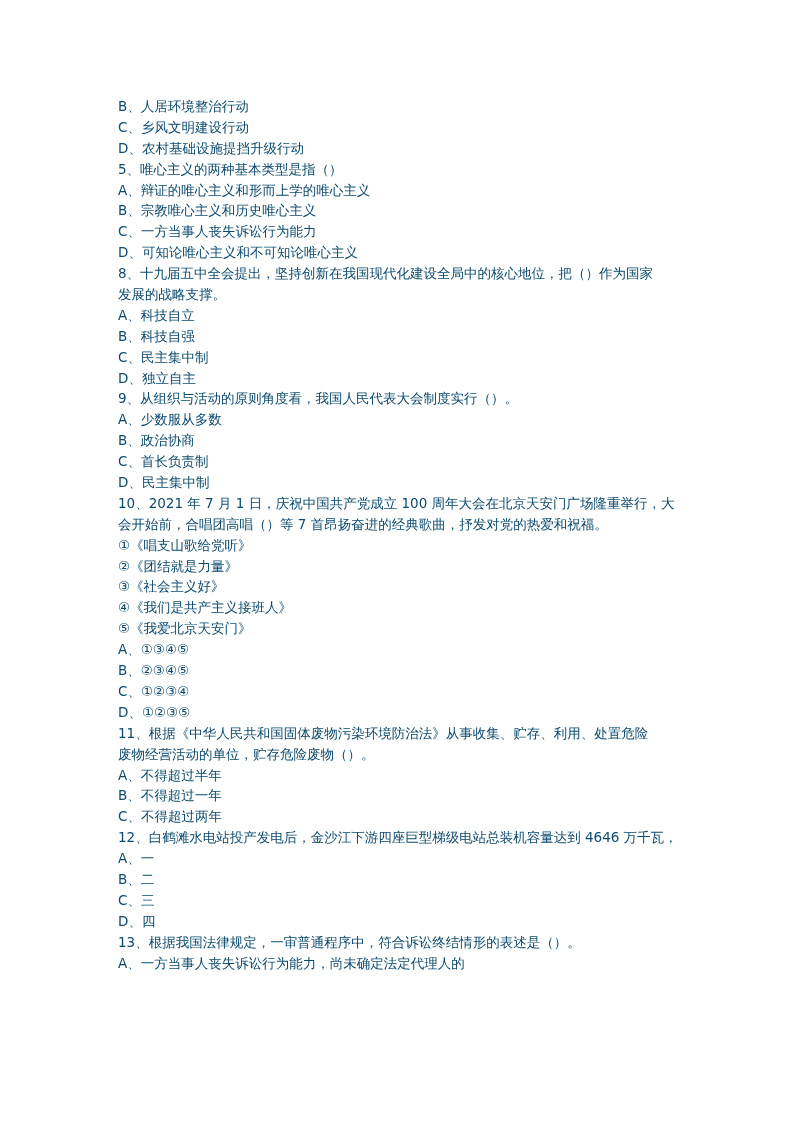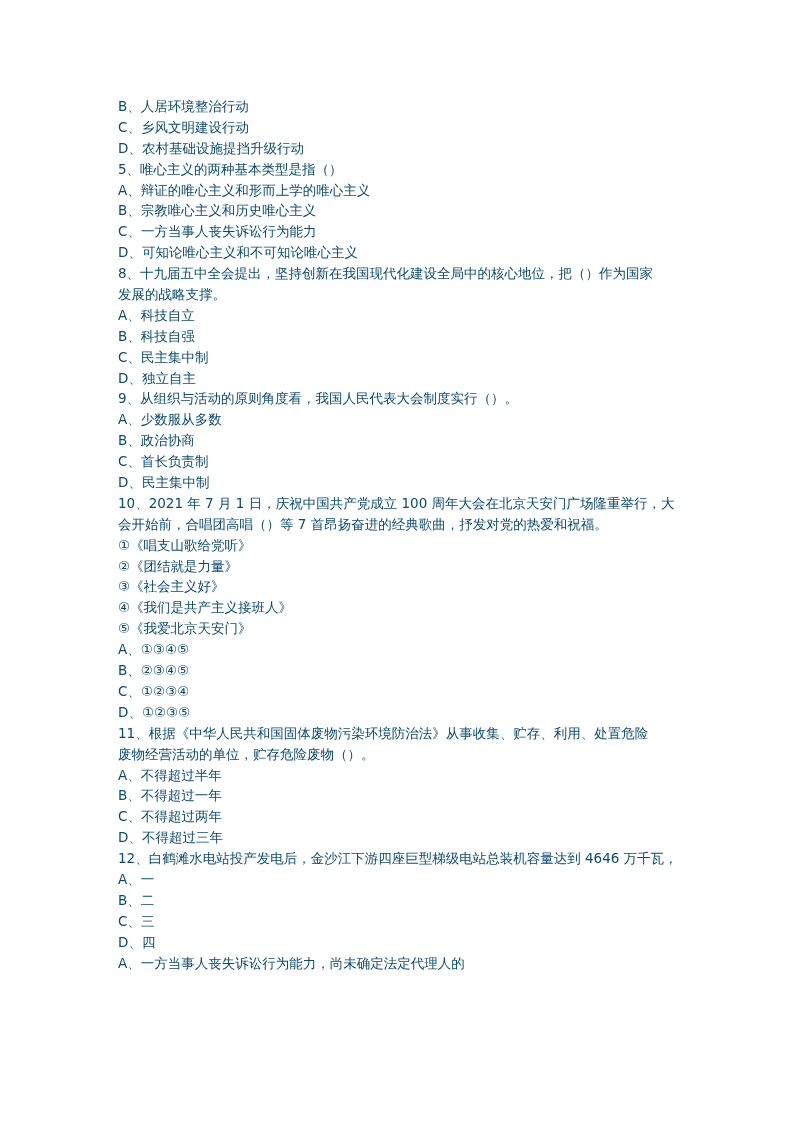--- a/index.html
+++ b/index.html
@@ -49,20 +49,20 @@
   <span class="line">⑤《我爱北京天安门》</span>
   <span class="line">A、①③④⑤</span>
   <span class="line">B、②③④⑤</span>
   <span class="line">C、①②③④</span>
   <span class="line">D、①②③⑤</span>
   <span class="line">11、根据《中华人民共和国固体废物污染环境防治法》从事收集、贮存、利用、处置危险</span>
   <span class="line">废物经营活动的单位，贮存危险废物（）。</span>
   <span class="line">A、不得超过半年</span>
   <span class="line">B、不得超过一年</span>
   <span class="line">C、不得超过两年</span>
-  <span class="line">D、不得超过三年</span>
   <span class="line">12、白鹤滩水电站投产发电后，金沙江下游四座巨型梯级电站总装机容量达到 4646 万千瓦，</span>
   <span class="line">A、一</span>
   <span class="line">B、二</span>
   <span class="line">C、三</span>
   <span class="line">D、四</span>
+  <span class="line">13、根据我国法律规定，一审普通程序中，符合诉讼终结情形的表述是（）。</span>
   <span class="line">A、一方当事人丧失诉讼行为能力，尚未确定法定代理人的</span>
 </div>
 
 </body></html>

